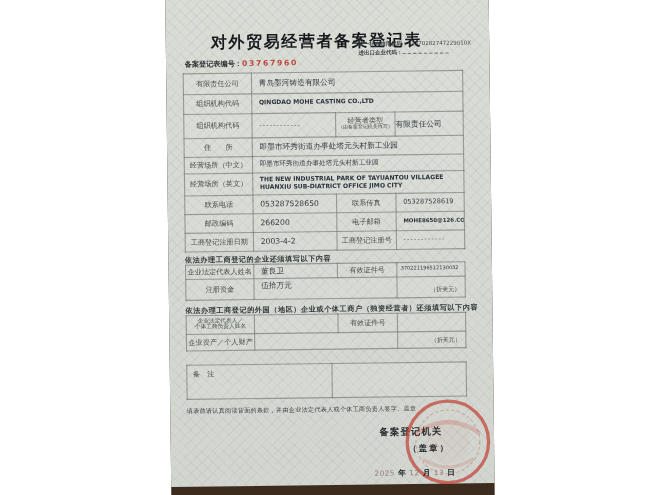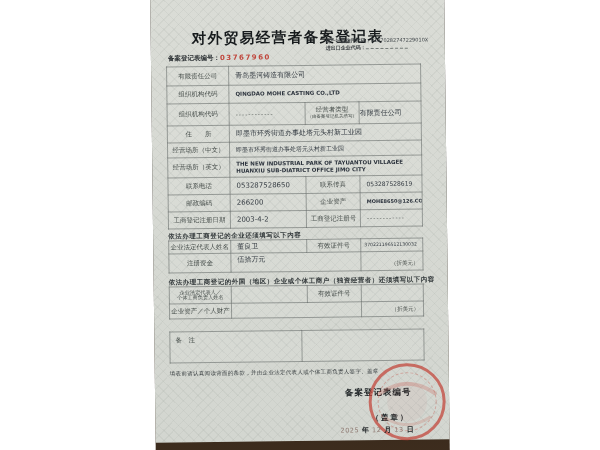--- a/index.html
+++ b/index.html
@@ -39,21 +39,21 @@
   table.ft td{border:1px solid rgba(95,101,98,.55);overflow:hidden;}
   .lb{font-size:6.5px;color:#474e4b;text-align:center;line-height:7px;}
   .lbsm{font-size:4.5px;color:#474e4b;text-align:center;line-height:5.5px;}
   .vl{font-size:7px;color:#343b42;padding-left:6px;line-height:8px;}
   .en{font-size:5.5px;font-weight:bold;color:#2c333d;line-height:6.5px;}
   .dash{font-size:6px;color:#5a605d;letter-spacing:1px;}
   .usd{font-size:5.5px;color:#4a504d;text-align:right;vertical-align:bottom;padding:0 4px 3px 0;}
   .sect{position:absolute;left:15px;font-size:6.5px;font-weight:bold;color:#32383a;letter-spacing:.5px;}
   .note{position:absolute;top:375px;left:15px;width:260px;font-size:5.5px;color:#3d4345;letter-spacing:.3px;}
   .authority{position:absolute;top:394px;left:190px;font-size:8.5px;font-weight:bold;color:#23282a;letter-spacing:1px;}
-  .seal{position:absolute;top:420px;left:216px;font-size:7.5px;font-weight:bold;color:#23282a;letter-spacing:2px;}
+  .seal{position:absolute;top:410px;left:216px;font-size:7.5px;font-weight:bold;color:#23282a;letter-spacing:2px;}
   .stamp{position:absolute;left:210px;top:367px;opacity:.85;}
   .dateline{position:absolute;top:432px;left:185px;font-size:7px;color:#1e2224;}
   .dateline .dn{color:#8f7a72;font-size:6.5px;letter-spacing:.5px;}
   .dateline .dl{font-weight:bold;margin:0 3px;}
   .rem-label{font-size:6.5px;color:#474e4b;text-align:left;vertical-align:top;padding:4px 0 0 5px;}
 </style>
 </head>
 <body>
 
 <div class="photo">
@@ -109,21 +109,21 @@
       </tr>
       <tr style="height:17px">
         <td class="lb">联系电话</td>
         <td class="vl">053287528650</td>
         <td class="lb">联系传真</td>
         <td class="vl" style="font-size:6px;">053287528619</td>
       </tr>
       <tr style="height:17px">
         <td class="lb">邮政编码</td>
         <td class="vl">266200</td>
-        <td class="lb">企业资产</td>
+        <td class="lb">电子邮箱</td>
         <td class="vl en" style="font-size:5px;">MOHE8650@126.COM</td>
       </tr>
       <tr style="height:17px">
         <td class="lb">工商登记注册日期</td>
         <td class="vl">2003-4-2</td>
         <td class="lb">工商登记注册号</td>
         <td class="vl dash">------------</td>
       </tr>
     </tbody>
       </table>
@@ -187,21 +187,21 @@
       <tbody>
           <tr>
         <td class="rem-label">备　注</td>
         <td class="vl"></td>
       </tr>
     </tbody>
       </table>
 
     <div class="note">填表前请认真阅读背面的条款，并由企业法定代表人或个体工商负责人签字、盖章</div>
 
-    <div class="authority">备案登记表编号</div>
+    <div class="authority">备案登记机关</div>
     <div class="seal">（盖章）</div>
 
     <svg class="stamp" width="84" height="84" viewBox="0 0 84 84">
       <circle cx="42" cy="42" r="37" fill="none" stroke="#c23a2e" stroke-width="3" opacity="0.8"></circle>
       <circle cx="42" cy="42" r="29" fill="none" stroke="#c23a2e" stroke-width="1" opacity="0.35" stroke-dasharray="3 2"></circle>
       <circle cx="42" cy="42" r="20" fill="#c23a2e" opacity="0.06"></circle>
       <path d="M14 34 Q 42 14 70 34" fill="none" stroke="#c23a2e" stroke-width="4" opacity="0.25" stroke-linecap="round"></path>
       <path d="M20 58 Q 42 72 64 58" fill="none" stroke="#c23a2e" stroke-width="3" opacity="0.2" stroke-linecap="round"></path>
     </svg>
 

